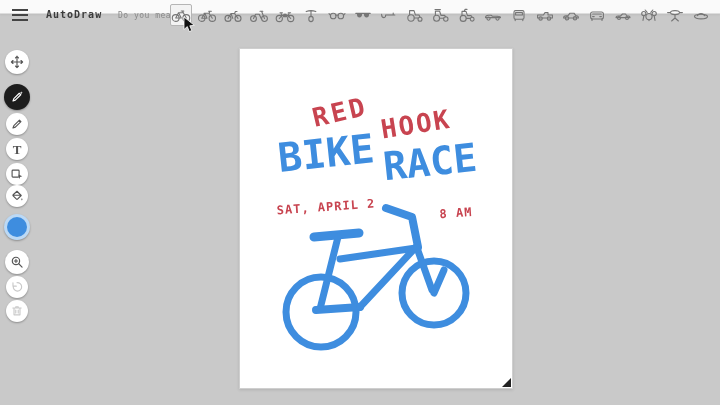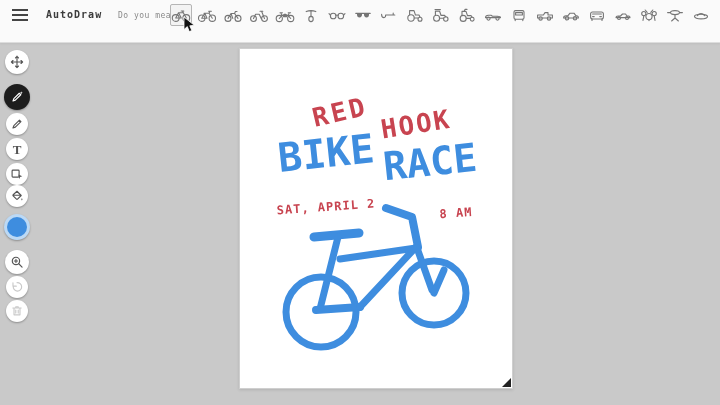--- a/index.html
+++ b/index.html
@@ -1,20 +1,20 @@
 <!DOCTYPE html>
 <html><head>
 <meta charset="utf-8">
 <style>
   * { margin:0; padding:0; box-sizing:border-box; }
   html,body { width:720px; height:405px; overflow:hidden; }
   body { background:#c9c9c9; font-family:"DejaVu Sans Mono","Liberation Mono",monospace; position:relative; }
 
   
-  .topbar { position:absolute; left:0; top:0; width:720px; height:43px; background:#fafafa;
+  .topbar { position:absolute; left:0; top:0; width:720px; height:14px; background:#fafafa;
             border-bottom:1px solid #ddd; box-shadow:0 1px 2px rgba(0,0,0,.06); z-index:5; }
   .hamburger { position:absolute; left:12px; top:9px; width:16px; height:12px; cursor:pointer; }
   .hamburger i { display:block; height:2px; background:#444; margin-bottom:3px; }
   .app-title { position:absolute; left:46px; top:9px; font-size:10px; font-weight:bold;
                letter-spacing:1px; color:#3c3c3c; }
   .suggest-label { position:absolute; left:118px; top:11px; font-size:8px; color:#8a8a8a;
                    letter-spacing:.5px; }
   .sug-row { position:absolute; left:170px; top:4px; display:flex; gap:4px; }
   .sug { width:22px; height:22px; display:flex; align-items:center; justify-content:center;
          border:1px solid transparent; border-radius:2px; }

